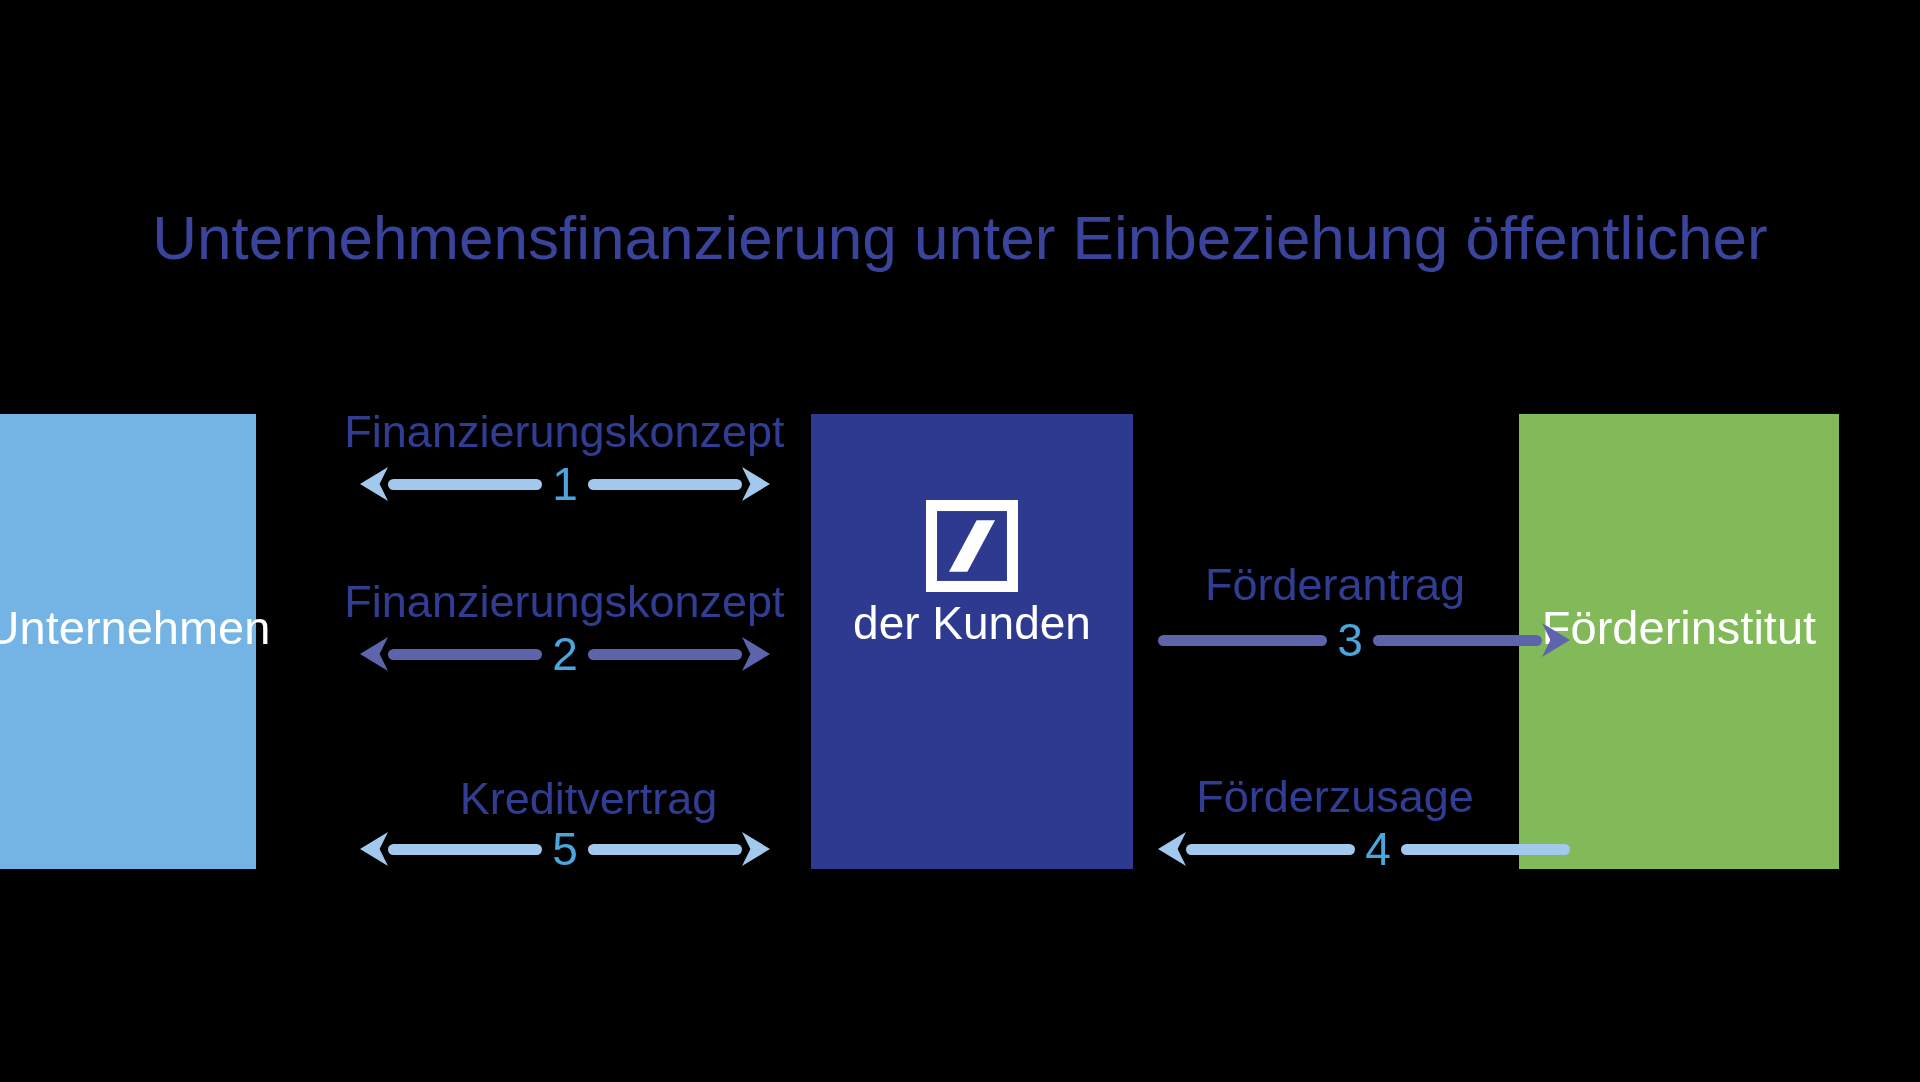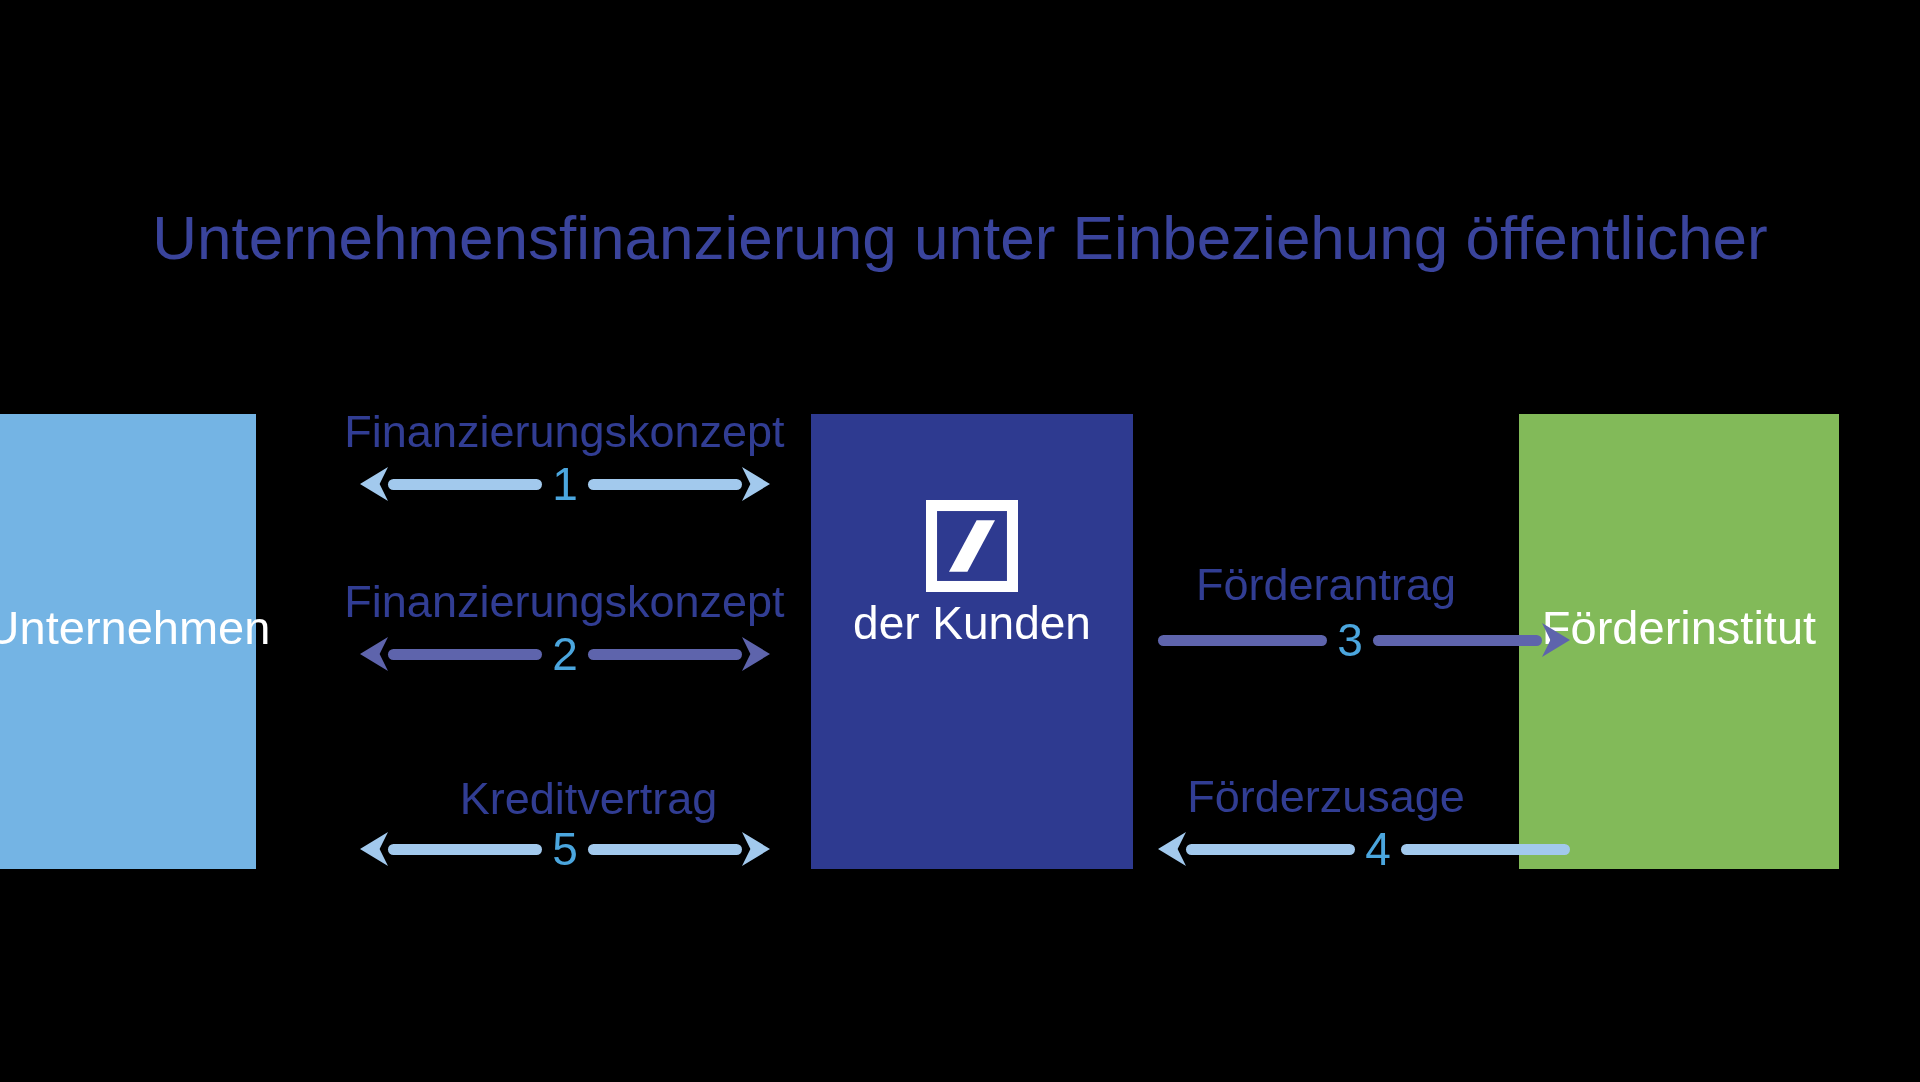--- a/index.html
+++ b/index.html
@@ -76,21 +76,21 @@
   
   .flow-label {
     position: absolute;
     text-align: center;
     color: var(--label-ink, #313d93);
     font-size: 45px;
     line-height: 50px;
     white-space: nowrap;
   }
   .flow-label.left-gap  { left: 318px;  width: 493px; }
-  .flow-label.right-gap { left: 1133px; width: 386px; }
+  .flow-label.right-gap { left: 1133px; width: 386px; padding-left: 9px; }
   #label-flow1 { top: 407px; }
   #label-flow2 { top: 577px; }
   #label-flow5 { top: 774px; padding-left: 24px; }
   #label-flow3 { top: 560px; }
   #label-flow4 { top: 772px; }
 
   
   .arrow {
     position: absolute;
     height: 34px;

